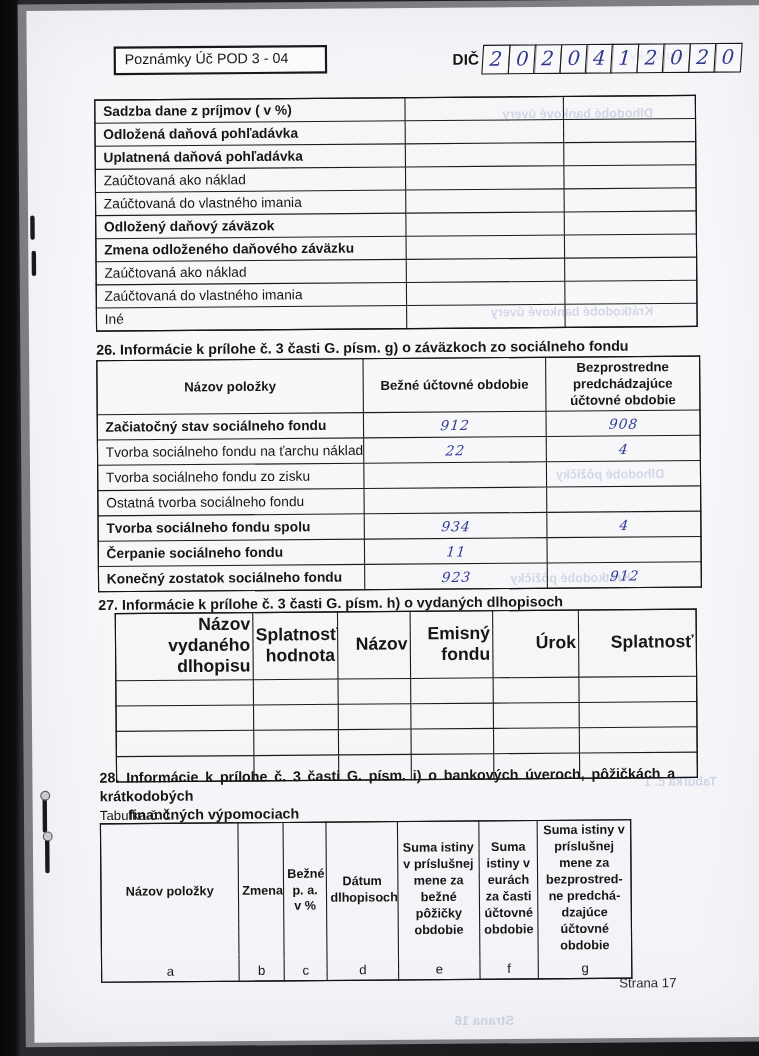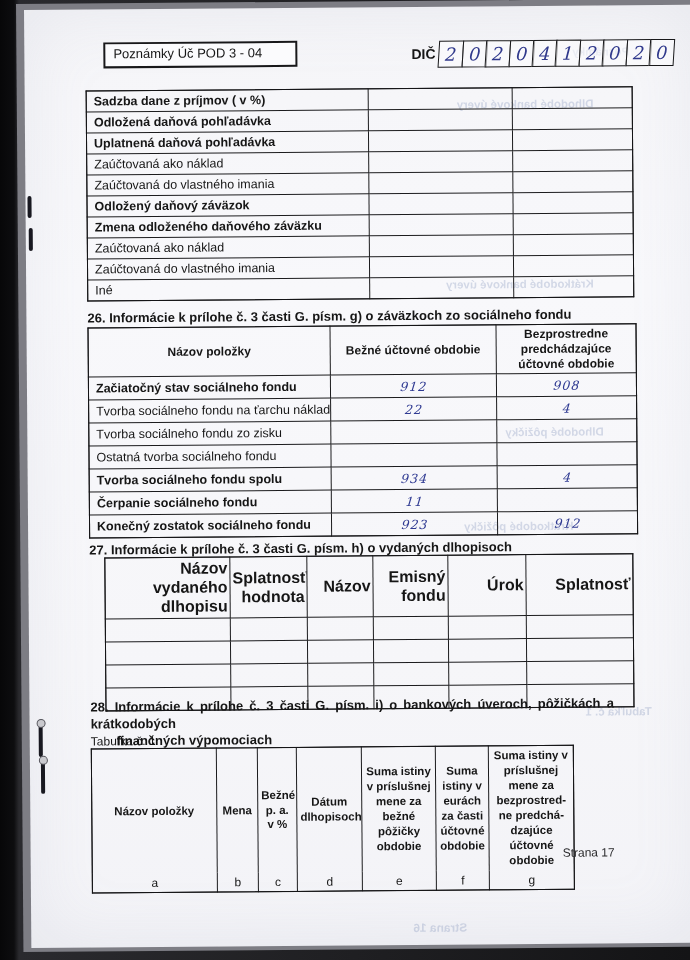--- a/index.html
+++ b/index.html
@@ -68,21 +68,21 @@
   .s27 td{height:20px;}
 
   .h28{position:absolute;left:61px;top:690px;width:552px;font-size:13px;font-weight:bold;line-height:1.3;}
   .h28 .l1{word-spacing:2.5px;}
   .h28 .l2{padding-left:26px;}
   .tab-label{position:absolute;left:61px;top:725px;font-size:12px;}
   .s28{left:61px;top:739px;width:482px;}
   .s28 th{font-size:11.5px;height:120px;padding:2px 3px;vertical-align:middle;text-align:center;line-height:1.3;border-bottom-style:none;}
   .s28 td{height:17px;font-size:12px;text-align:center;border-top:none;}
 
-  .strana{position:absolute;left:532px;top:840px;font-size:12px;color:#2a2a2c;text-align:right;}
+  .strana{position:absolute;left:532px;top:881px;font-size:12px;color:#2a2a2c;text-align:right;}
 
   
   .bt{
     position:absolute;transform:scaleX(-1);color:#7487b3;opacity:0.28;
     font-weight:bold;font-size:11.5px;white-space:nowrap;
   }
   .bt0{left:548px;top:40px;}
   .bt1{left:432px;top:92px;}
   .bt2{left:420px;top:272px;}
   .bt3{left:478px;top:420px;}
@@ -306,21 +306,21 @@
         <col style="width:41px">
         <col style="width:39px">
         <col style="width:65px">
         <col style="width:74px">
         <col style="width:53px">
         <col style="width:85px">
       </colgroup>
     <thead>
       <tr>
         <th>Názov položky</th>
-        <th>Mena</th>
+        <th>Zmena</th>
         <th>Bežné p. a. v %</th>
         <th>Dátum dlhopisoch</th>
         <th>Suma istiny v príslušnej mene za bežné pôžičky obdobie</th>
         <th>Suma istiny v eurách za časti účtovné obdobie</th>
         <th>Suma istiny v príslušnej mene za bezprostred-ne predchá-dzajúce účtovné obdobie</th>
       </tr>
     </thead>
     <tbody>
       <tr>
         <td>a</td>

